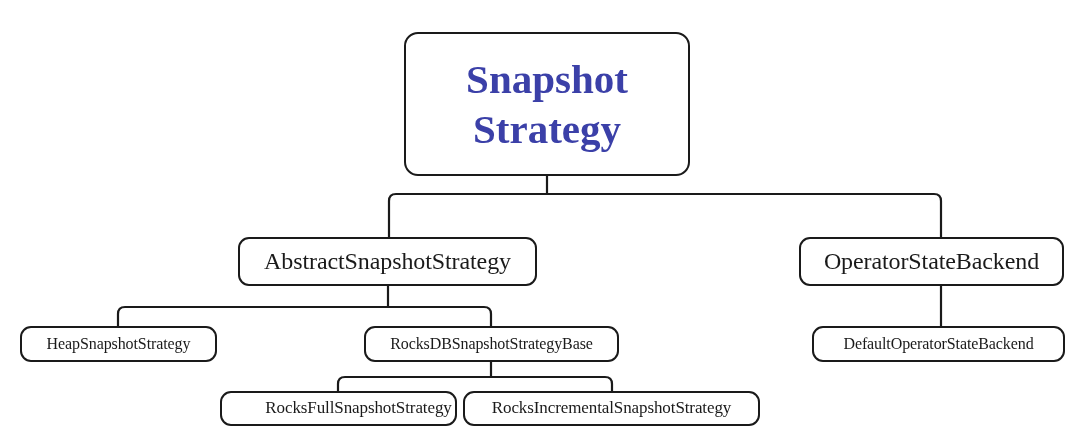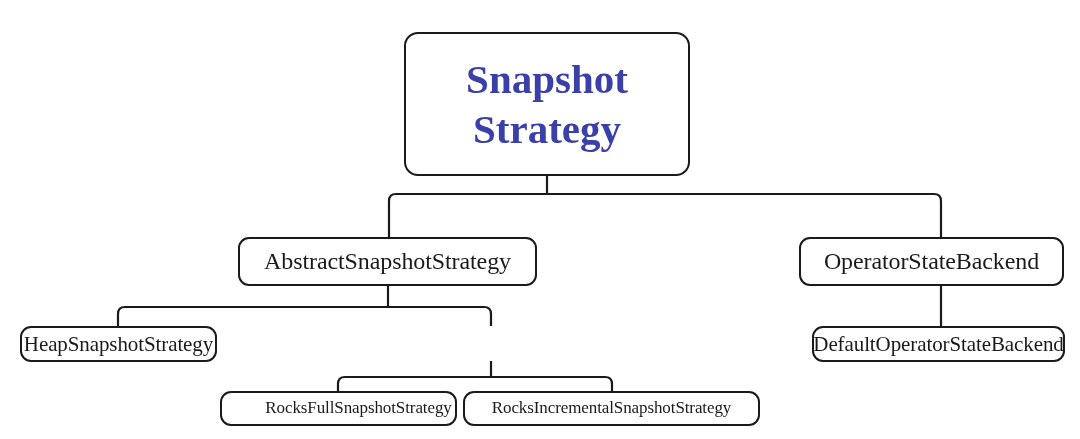--- a/index.html
+++ b/index.html
@@ -52,21 +52,21 @@
     color: #3b40a8;
     font-weight: bold;
     font-size: 41px;
     line-height: 1.22;
     letter-spacing: 0px;
   }
   .node-l2 .node-label {
     font-size: 24px;
   }
   .node-l3 .node-label {
-    font-size: 21px;
+    font-size: 16px;
   }
   .node-l4 .node-label {
     font-size: 17px;
   }
 </style>
 </head>
 <body>
 
 <div id="diagram-root">
 
@@ -99,20 +99,23 @@
   </div>
 
   <div class="node node-l2" style="left:799px; top:237px; width:265px; height:49px;">
     <span class="node-label">OperatorStateBackend</span>
   </div>
 
   <div class="node node-l3" style="left:20px; top:326px; width:197px; height:36px;">
     <span class="node-label">HeapSnapshotStrategy</span>
   </div>
 
+  <div class="node node-l3" style="left:364px; top:326px; width:255px; height:36px;">
+    <span class="node-label">RocksDBSnapshotStrategyBase</span>
+  </div>
 
   <div class="node node-l3" style="left:812px; top:326px; width:253px; height:36px;align-items:center;">
     <span class="node-label">DefaultOperatorStateBackend</span>
   </div>
 
   <div class="node node-l4" style="left:220px; top:391px; width:237px; height:35px;padding-left:40px;">
     <span class="node-label">RocksFullSnapshotStrategy</span>
   </div>
 
   <div class="node node-l4" style="left:463px; top:391px; width:297px; height:35px;">

